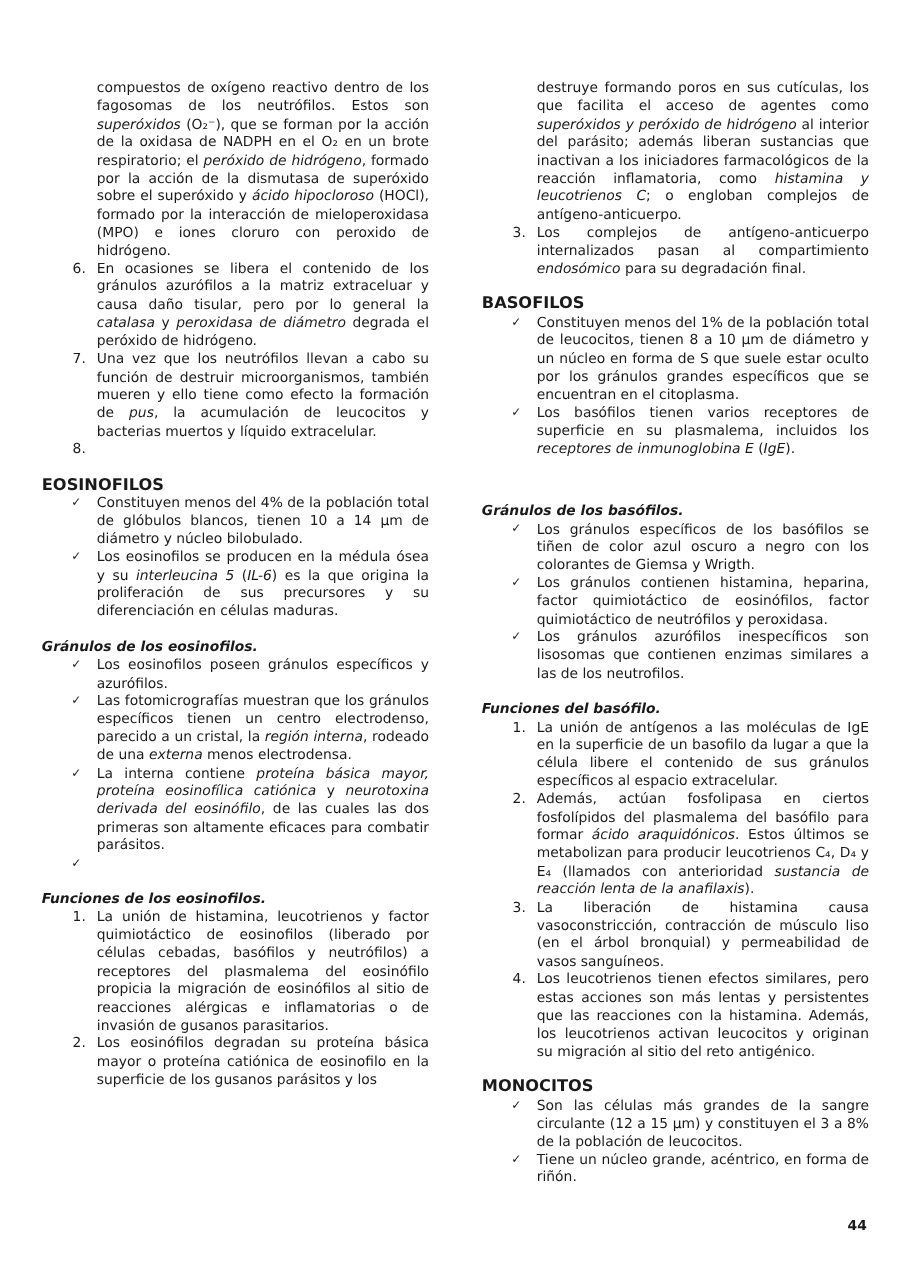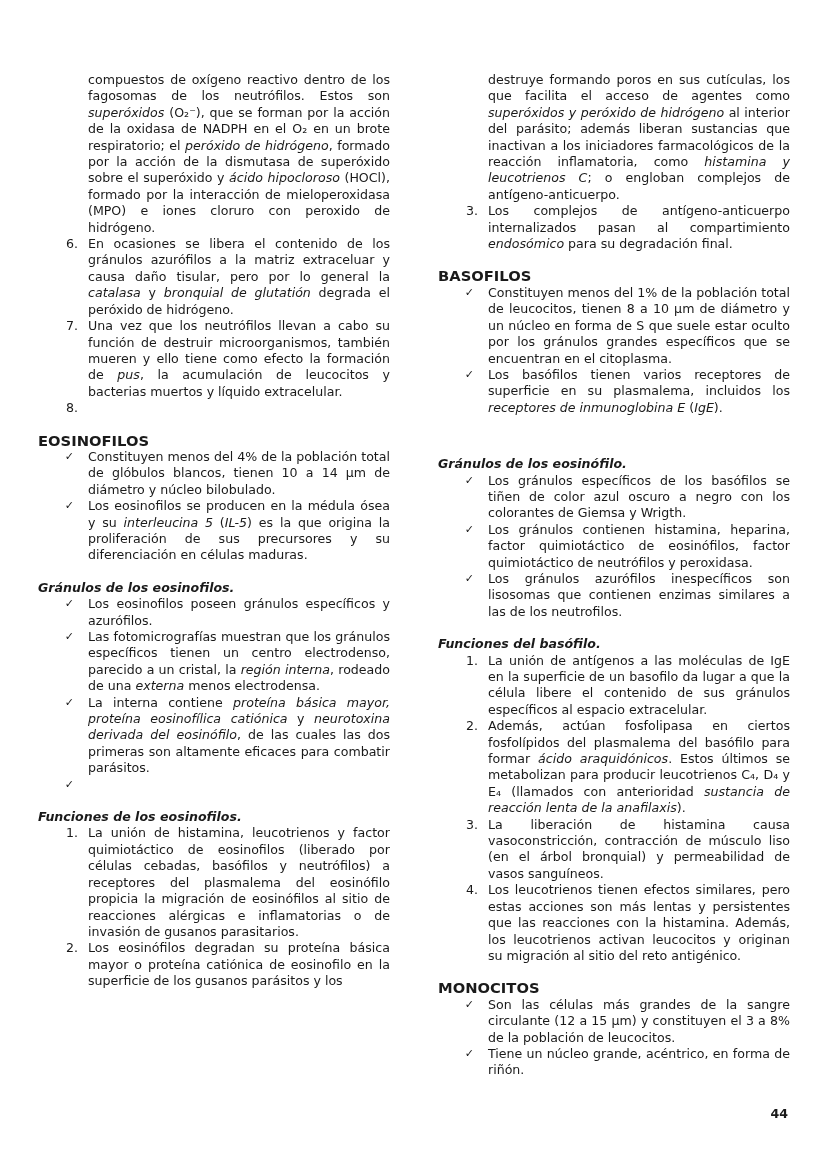--- a/index.html
+++ b/index.html
@@ -30,41 +30,41 @@
   em { font-style: italic; }
 </style>
 </head>
 <body>
 
 <div class="col left">
   <p class="cont rich">compuestos de oxígeno reactivo dentro de los fagosomas de los neutrófilos. Estos son <em>superóxidos</em> (O₂⁻), que se forman por la acción de la oxidasa de NADPH en el O₂ en un brote respiratorio; el <em>peróxido de hidrógeno</em>, formado por la acción de la dismutasa de superóxido sobre el superóxido y <em>ácido hipocloroso</em> (HOCl), formado por la interacción de mieloperoxidasa (MPO) e iones cloruro con peroxido de hidrógeno.</p>
   <ul class="olist">
       <li class="oitem">
         <span class="onum">6.</span>
-        <span class="item-text">En ocasiones se libera el contenido de los gránulos azurófilos a la matriz extraceluar y causa daño tisular, pero por lo general la <em>catalasa</em> y <em>bronquial de glutatión</em> degrada el peróxido de hidrógeno.</span>
+        <span class="item-text">En ocasiones se libera el contenido de los gránulos azurófilos a la matriz extraceluar y causa daño tisular, pero por lo general la <em>catalasa</em> y <em>peroxidasa de diámetro</em> degrada el peróxido de hidrógeno.</span>
       </li>
       <li class="oitem">
         <span class="onum">7.</span>
         <span class="item-text">Una vez que los neutrófilos llevan a cabo su función de destruir microorganismos, también mueren y ello tiene como efecto la formación de <em>pus</em>, la acumulación de leucocitos y bacterias muertos y líquido extracelular.</span>
       </li>
       <li class="oitem">
         <span class="onum">8.</span>
       </li>
     </ul>
 
   <div class="gap-l"></div>
   <h3 class="heading">EOSINOFILOS</h3>
   <ul class="clist">
       <li class="citem">
         <span class="check">✓</span>
         <span class="item-text">Constituyen menos del 4% de la población total de glóbulos blancos, tienen 10 a 14 µm de diámetro y núcleo bilobulado.</span>
       </li>
       <li class="citem">
         <span class="check">✓</span>
-        <span class="item-text">Los eosinofilos se producen en la médula ósea y su <em>interleucina 5</em> (<em>IL-5</em>) es la que origina la proliferación de sus precursores y su diferenciación en células maduras.</span>
+        <span class="item-text">Los eosinofilos se producen en la médula ósea y su <em>interleucina 5</em> (<em>IL-6</em>) es la que origina la proliferación de sus precursores y su diferenciación en células maduras.</span>
       </li>
     </ul>
 
   <div class="gap-l"></div>
   <h4 class="subheading">Gránulos de los eosinofilos.</h4>
   <ul class="clist">
       <li class="citem">
         <span class="check">✓</span>
         <span class="item-text">Los eosinofilos poseen gránulos específicos y azurófilos.</span>
       </li>
@@ -111,21 +111,21 @@
         <span class="check">✓</span>
         <span class="item-text">Constituyen menos del 1% de la población total de leucocitos, tienen 8 a 10 µm de diámetro y un núcleo en forma de S que suele estar oculto por los gránulos grandes específicos que se encuentran en el citoplasma.</span>
       </li>
       <li class="citem">
         <span class="check">✓</span>
         <span class="item-text">Los basófilos tienen varios receptores de superficie en su plasmalema, incluidos los <em>receptores de inmunoglobina E</em> (<em>IgE</em>).</span>
       </li>
     </ul>
 
   <div class="gap-xl"></div>
-  <h4 class="subheading">Gránulos de los eosinófilo.</h4>
+  <h4 class="subheading">Gránulos de los basófilos.</h4>
   <ul class="clist">
       <li class="citem">
         <span class="check">✓</span>
         <span class="item-text">Los gránulos específicos de los basófilos se tiñen de color azul oscuro a negro con los colorantes de Giemsa y Wrigth.</span>
       </li>
       <li class="citem">
         <span class="check">✓</span>
         <span class="item-text">Los gránulos contienen histamina, heparina, factor quimiotáctico de eosinófilos, factor quimiotáctico de neutrófilos y peroxidasa.</span>
       </li>
       <li class="citem">

